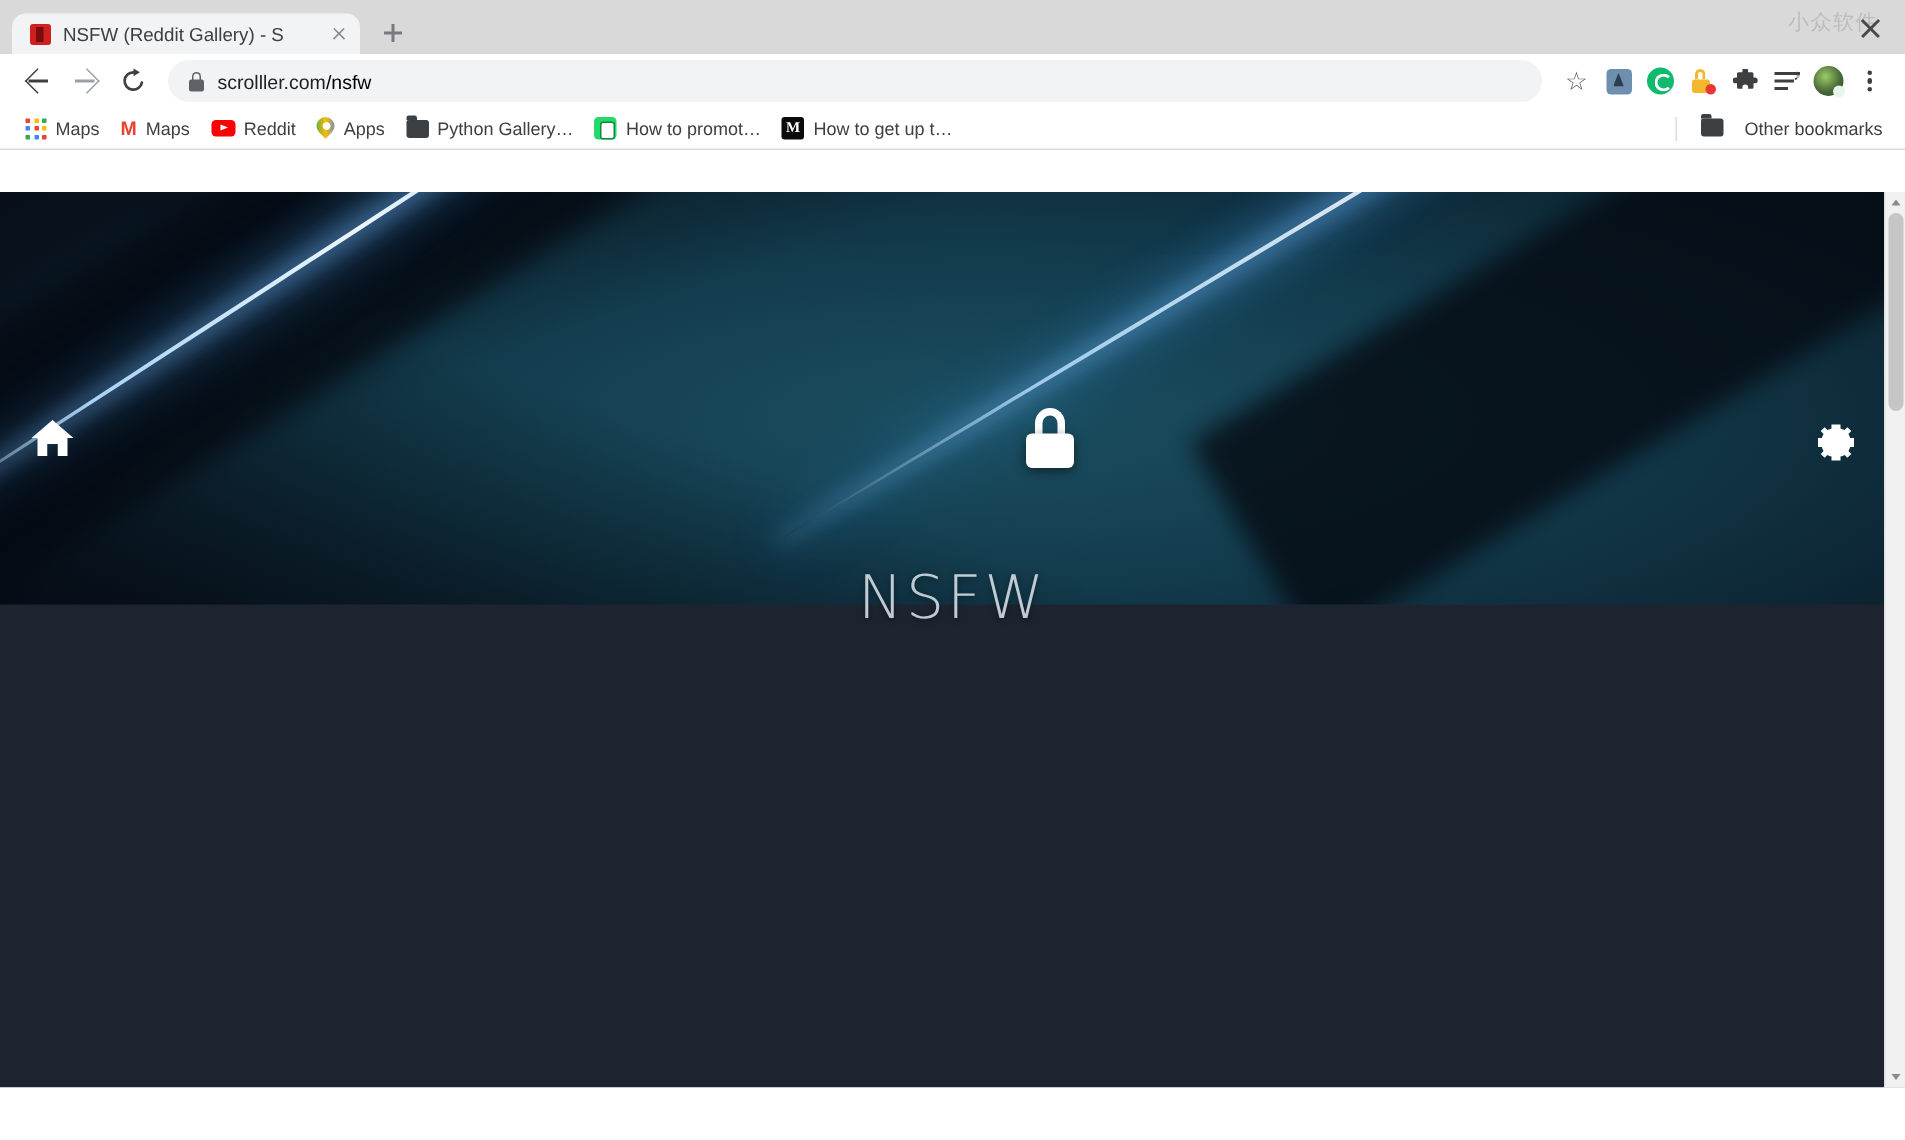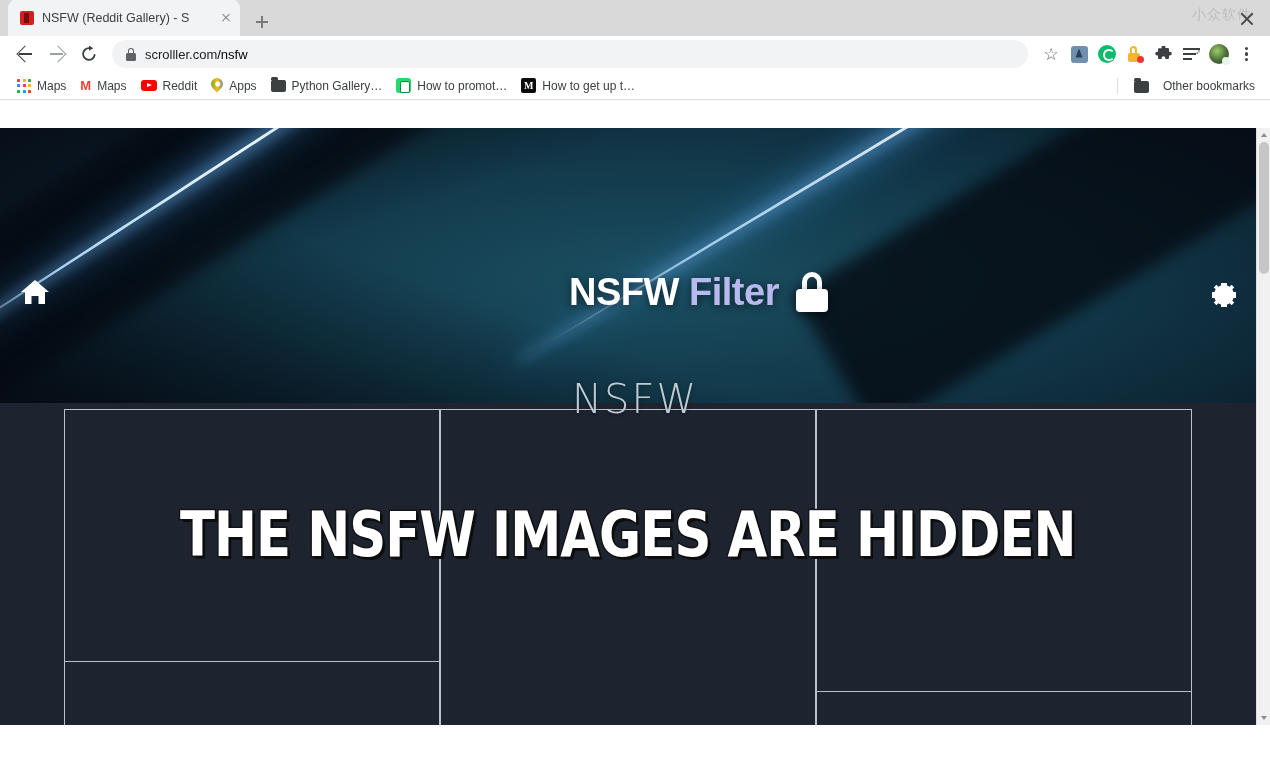--- a/index.html
+++ b/index.html
@@ -9,21 +9,21 @@
   
   .browser { width:1270px; height:760px; position:relative; background:#ffffff; }
 
   .titlebar { height:36px; background:#d9d9d9; position:relative;
               display:flex; align-items:flex-end; }
   .watermark { position:absolute; right:18px; top:6px; font-size:14px;
                color:#bdbdbd; letter-spacing:1px; }
 
   .tabstrip { height:36px; display:flex; align-items:flex-end; padding-left:8px;
               position:relative; width:100%; }
-  .tab { height:37px; width:232px; background:#f1f3f4; border-radius:9px 9px 0 0;
+  .tab { height:27px; width:232px; background:#f1f3f4; border-radius:9px 9px 0 0;
          display:flex; align-items:center; padding:0 6px 0 12px; gap:8px;
          position:relative; }
   .tab-fav { width:14px; height:14px; background:#cf1f1f; border-radius:2px;
              flex:0 0 auto; position:relative; }
   .tab-fav:after { content:""; position:absolute; left:4px; top:2px; width:5px;
                    height:10px; background:#7a0b0b; }
   .tab-title { font-size:12.5px; color:#3c4043; white-space:nowrap;
                overflow:hidden; text-overflow:ellipsis; flex:1; }
   .tab-close { width:16px; height:16px; position:relative; flex:0 0 auto; opacity:.75; }
   .tab-close:before,.tab-close:after { content:""; position:absolute; left:3px; top:7.5px;
@@ -130,21 +130,21 @@
   .bm-folder { width:15px;height:12px;background:#3c4043;border-radius:1.5px 2px 2px 2px;
                position:relative;}
   .bm-folder:after{content:"";position:absolute;left:0;top:-2.5px;width:7px;height:3px;
                    background:#3c4043;border-radius:1.5px 1.5px 0 0;}
   .bm-green { width:15px;height:15px;background:#23d96a;border-radius:3px;position:relative;}
   .bm-green:after{content:"";position:absolute;left:3.5px;top:2.5px;width:8px;height:10px;
                   border:1.6px solid #0d8a3d;border-radius:2px;background:#fff;}
   .bm-black { width:15px;height:15px;background:#0b0b0b;border-radius:2px;
               display:flex;align-items:center;justify-content:center;
               font-size:10px;font-weight:bold;color:#fff;font-family:"Liberation Serif",serif;}
-  .bm-other { position:absolute; right:8px; display:flex; align-items:flex-end; gap:14px;
+  .bm-other { position:absolute; right:8px; display:flex; align-items:flex-start; gap:14px;
               font-size:12px; color:#3c4043; }
   .bm-sep { position:absolute; right:152px; width:1px; height:16px; background:#dadce0; }
 
   
   .viewport { position:absolute; left:0; top:128px; width:1270px; height:597px;
               overflow:hidden; background:#1d2430; }
 
   .hero { position:absolute; left:0; top:0; width:1256px; height:275px; overflow:hidden;
           background:
             linear-gradient(160deg, rgba(7,14,24,.95) 0%, rgba(7,14,24,0) 32%),
@@ -373,47 +373,28 @@
     </div>
 
     <div class="gear-icon">
       <svg width="32" height="32" viewBox="0 0 32 32">
         <path fill="#ffffff" d="M16 10.5a5.5 5.5 0 1 0 0 11 5.5 5.5 0 0 0 0-11zm0 8a2.5 2.5 0 1 1 0-5 2.5 2.5 0 0 1 0 5z"></path>
         <path fill="#ffffff" d="M28 14h-2.6a9.6 9.6 0 0 0-1.1-2.7l1.9-1.9-2.6-2.6-1.9 1.9A9.6 9.6 0 0 0 19 7.6V5h-6v2.6a9.6 9.6 0 0 0-2.7 1.1L8.4 6.8 5.8 9.4l1.9 1.9A9.6 9.6 0 0 0 6.6 14H4v6h2.6a9.6 9.6 0 0 0 1.1 2.7l-1.9 1.9 2.6 2.6 1.9-1.9a9.6 9.6 0 0 0 2.7 1.1V29h6v-2.6a9.6 9.6 0 0 0 2.7-1.1l1.9 1.9 2.6-2.6-1.9-1.9a9.6 9.6 0 0 0 1.1-2.7H28z"></path>
       </svg>
     </div>
 
     <div class="brand">
-      <span class="brand-text">
-        <span class="brand-nsfw">NSFW</span><span>&nbsp;</span><span class="brand-filter">Filter</span>
-      </span>
       <span class="brand-lock">
         <span class="lshackle"></span>
           <span class="lbody"></span>
       </span>
     </div>
 
     <div class="sub-title">NSFW</div>
 
-    <div class="grid">
-      <div class="col c1">
-        <div class="card k1"></div>
-        <div class="card k2"></div>
-      </div>
-      <div class="col c2">
-        <div class="card k1"></div>
-      </div>
-      <div class="col c3">
-        <div class="card k1"></div>
-        <div class="card k2"></div>
-      </div>
-      <div class="hidden-banner">
-        <span>THE NSFW IMAGES ARE HIDDEN</span>
-      </div>
-    </div>
 
   </div>
 
   <div class="scrollbar">
     <div class="sb-up"></div>
     <div class="sb-thumb"></div>
     <div class="sb-down"></div>
   </div>
 
   <div class="page-bottom"></div>

